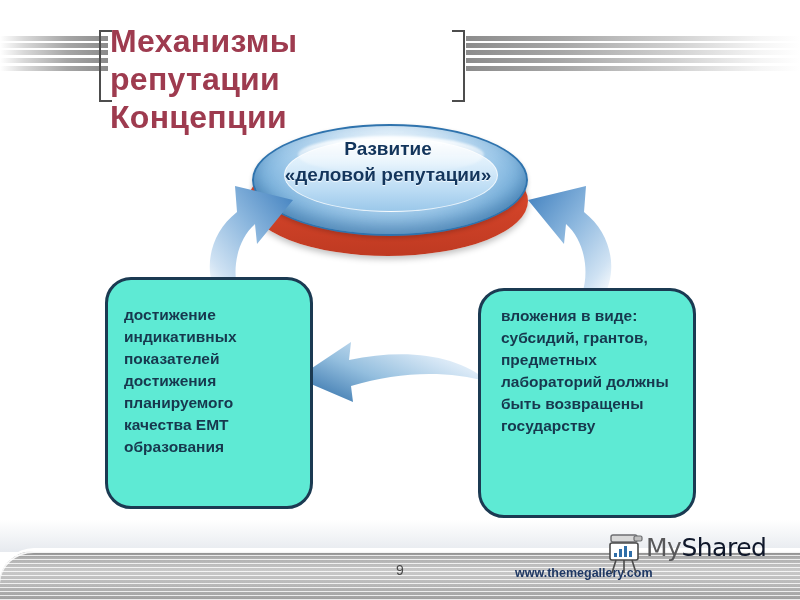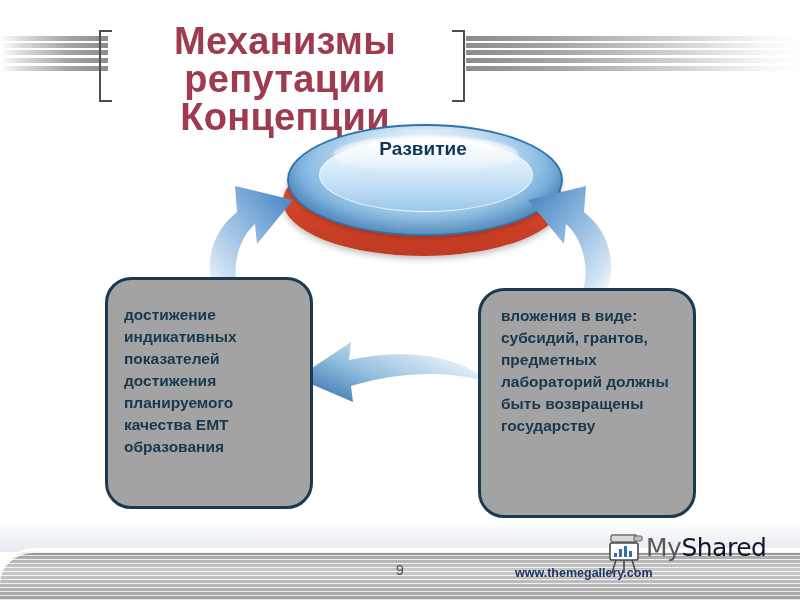--- a/index.html
+++ b/index.html
@@ -36,29 +36,29 @@
   .bracket-left .top{left:0;}
   .bracket-left .bot{left:0;}
   .bracket-right{left:452px;top:30px;}
   .bracket-right .mid{right:0;}
   .bracket-right .top{right:0;}
   .bracket-right .bot{right:0;}
 
   
   .slide-title{
     position:absolute;left:110px;top:22px;width:350px;
-    text-align:center;
+    text-align:left;
     color:#9e3b4f;
-    font-size:38px;line-height:38px;font-weight:bold;
+    font-size:32px;line-height:38px;font-weight:bold;
     letter-spacing:0.3px;
     text-shadow:1px 1px 0 rgba(255,255,255,.6);
   }
 
   
-  .disc-wrap{position:absolute;left:273px;top:120px;width:300px;height:140px;}
+  .disc-wrap{position:absolute;left:238px;top:120px;width:300px;height:140px;}
   .disc-base{
     position:absolute;left:10px;top:26px;width:280px;height:110px;
     border-radius:50%;
     background:linear-gradient(to bottom,#e8613a 0%,#d6452a 45%,#bf3a22 100%);
     box-shadow:0 3px 6px rgba(0,0,0,.25);
   }
   .disc-base-hi{
     position:absolute;left:26px;top:34px;width:248px;height:80px;border-radius:50%;
     background:linear-gradient(to bottom,rgba(255,255,255,.35),rgba(255,255,255,0) 60%);
   }
@@ -83,21 +83,21 @@
   .disc-text{
     position:absolute;left:0;top:16px;width:300px;text-align:center;
     color:#13355c;font-size:19px;line-height:26px;font-weight:bold;
     text-shadow:0 1px 1px rgba(255,255,255,.85);
     z-index:5;
   }
 
   
   .box{
     position:absolute;
-    background:#a3a3a3;
+    background:#5eead4;
     border:3px solid #1b3a52;
     border-radius:26px;
     box-sizing:border-box;
   }
   .box .txt{
     color:#17384e;font-weight:bold;font-size:15.5px;line-height:22px;
   }
   .box-left{left:105px;top:277px;width:208px;height:232px;}
   .box-left .txt{position:absolute;left:16px;top:24px;width:178px;}
   .box-right{left:478px;top:288px;width:218px;height:230px;}
@@ -186,20 +186,21 @@
 
   <div class="disc-wrap">
     <div class="disc-base"></div>
     <div class="disc-base-hi"></div>
     <div class="disc-top">
       <div class="disc-top-inner"></div>
       <div class="disc-gloss"></div>
     </div>
     <div class="disc-text">
       <div>Развитие</div>
+      <div>«деловой репутации»</div>
     </div>
   </div>
 
   <svg class="arrow-svg arr-left" width="118" height="120" viewBox="0 0 118 120">
     <defs>
       <linearGradient id="gradA" x1="0" y1="1" x2="1" y2="0">
         <stop offset="0%" stop-color="#ffffff"></stop>
         <stop offset="18%" stop-color="#cfe2f3"></stop>
         <stop offset="55%" stop-color="#8cb7de"></stop>
         <stop offset="100%" stop-color="#3f7fbe"></stop>

